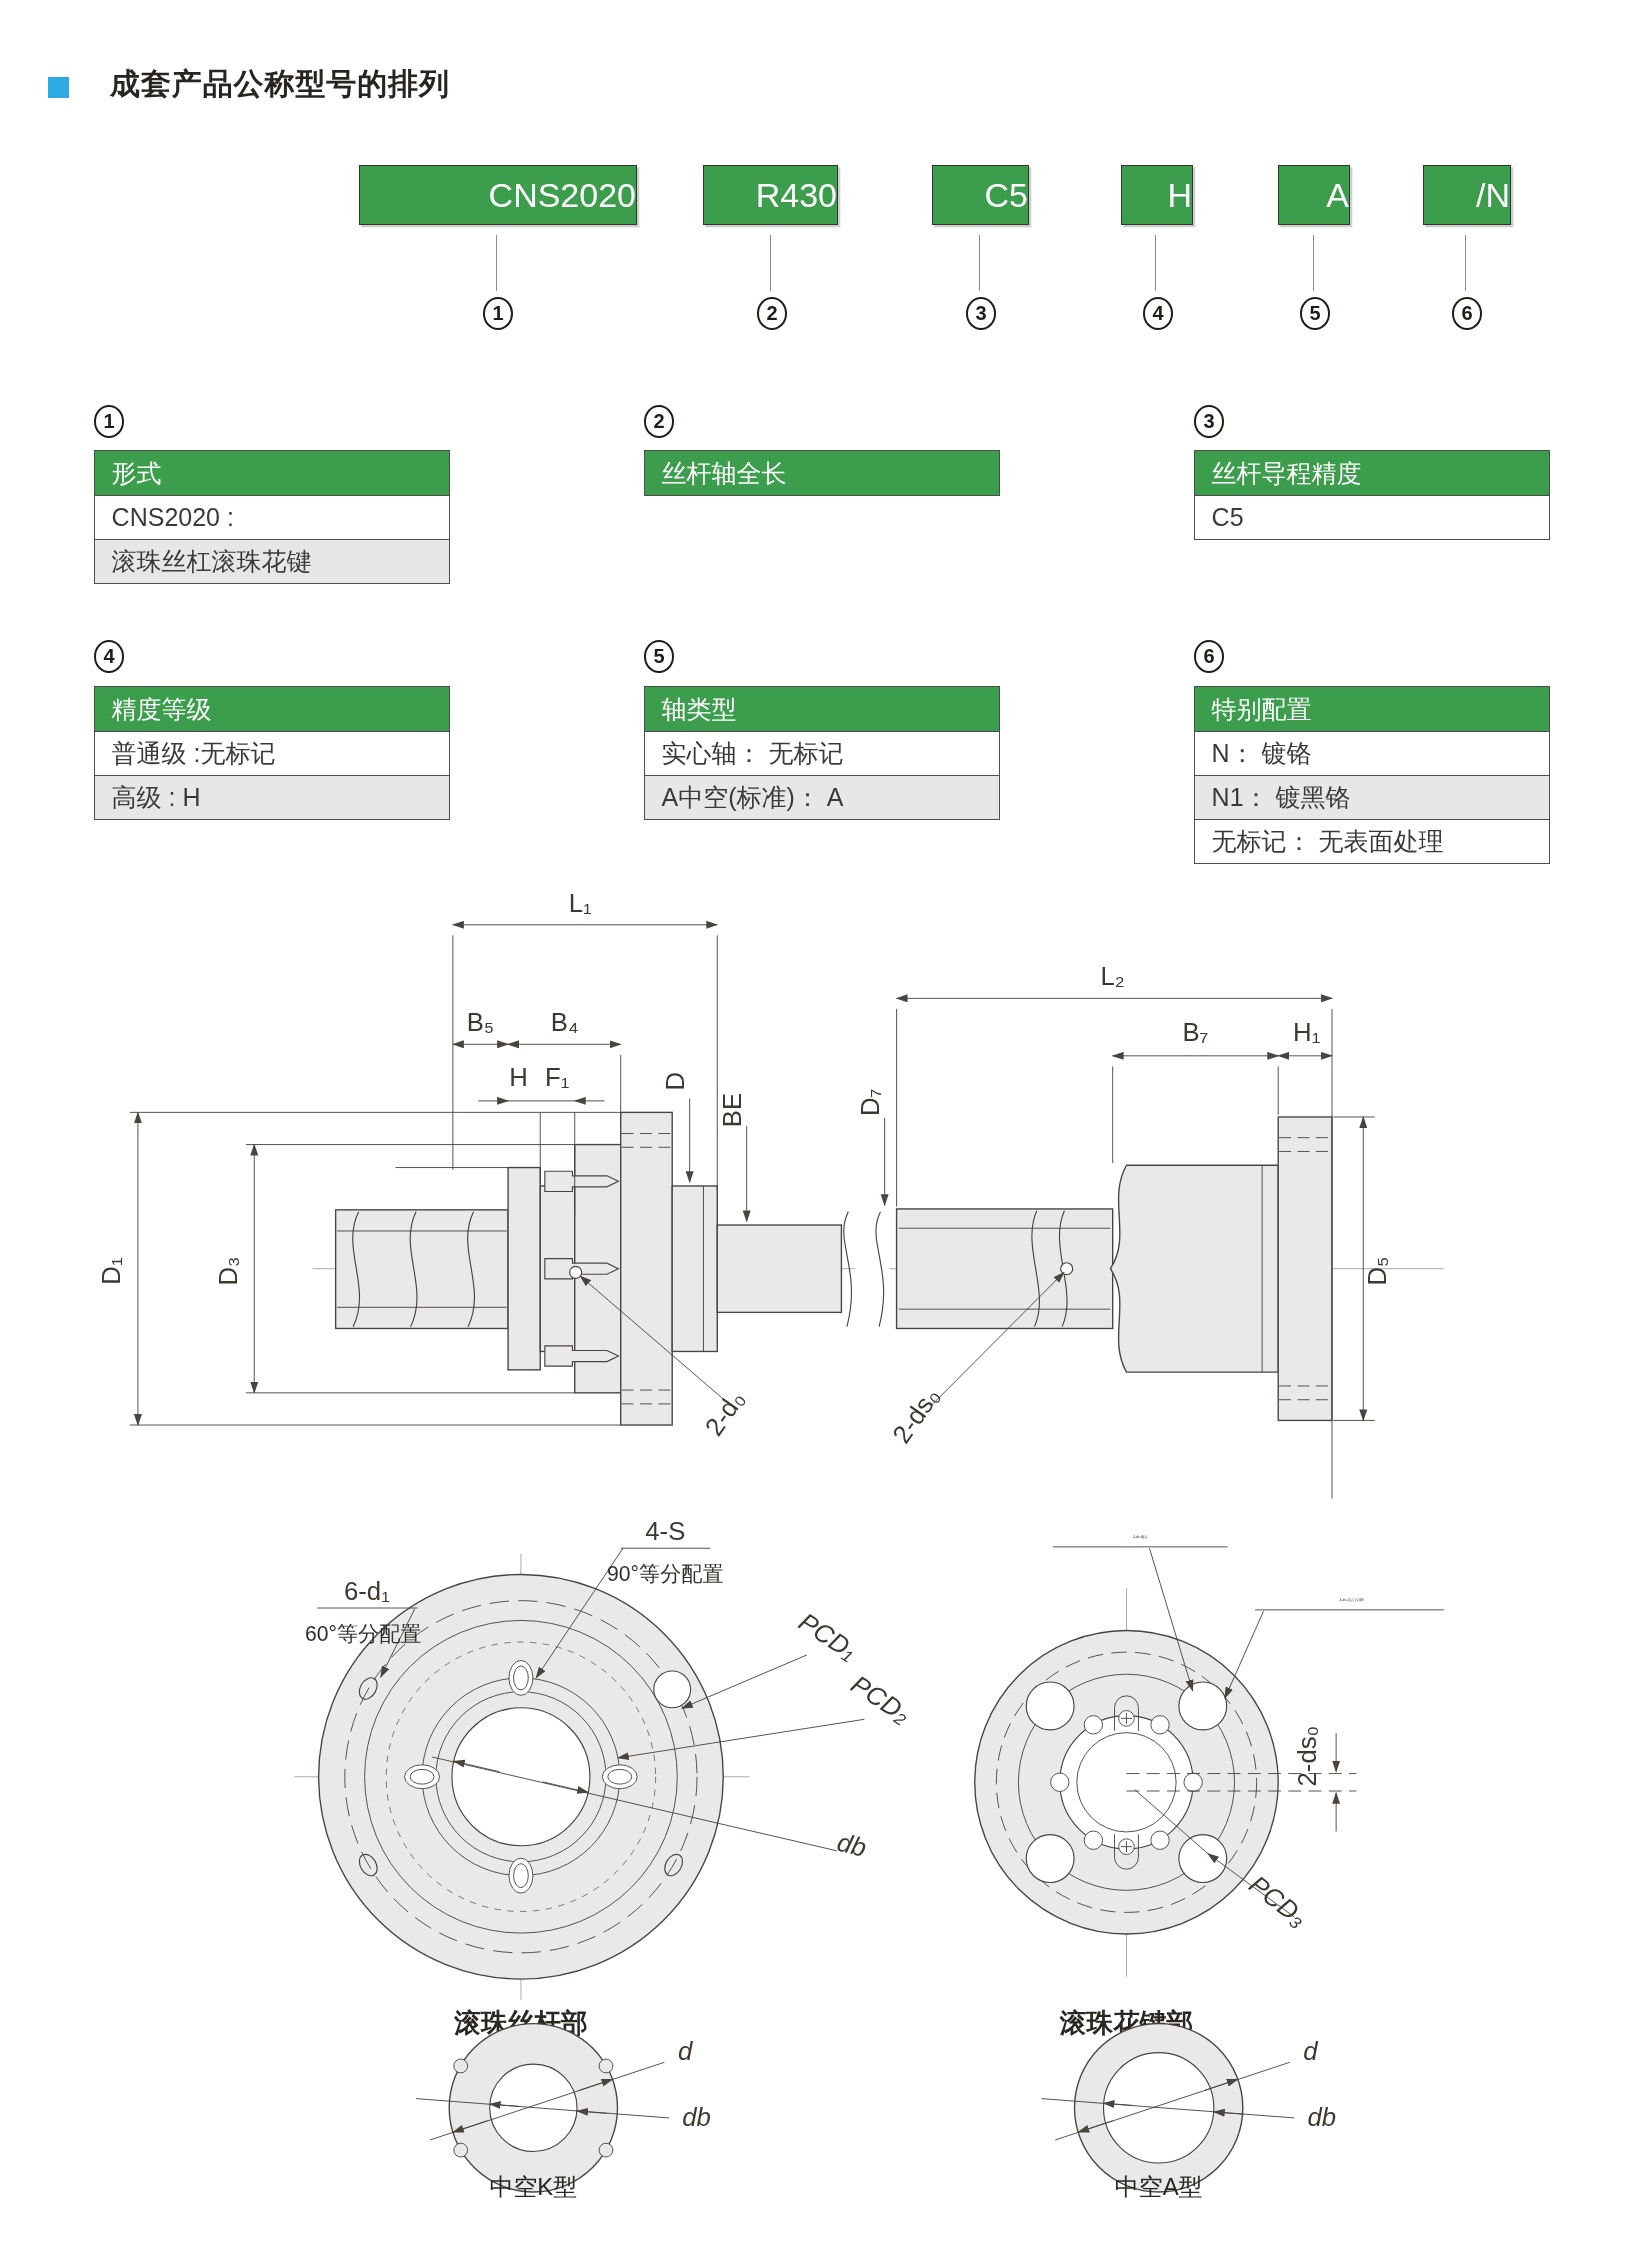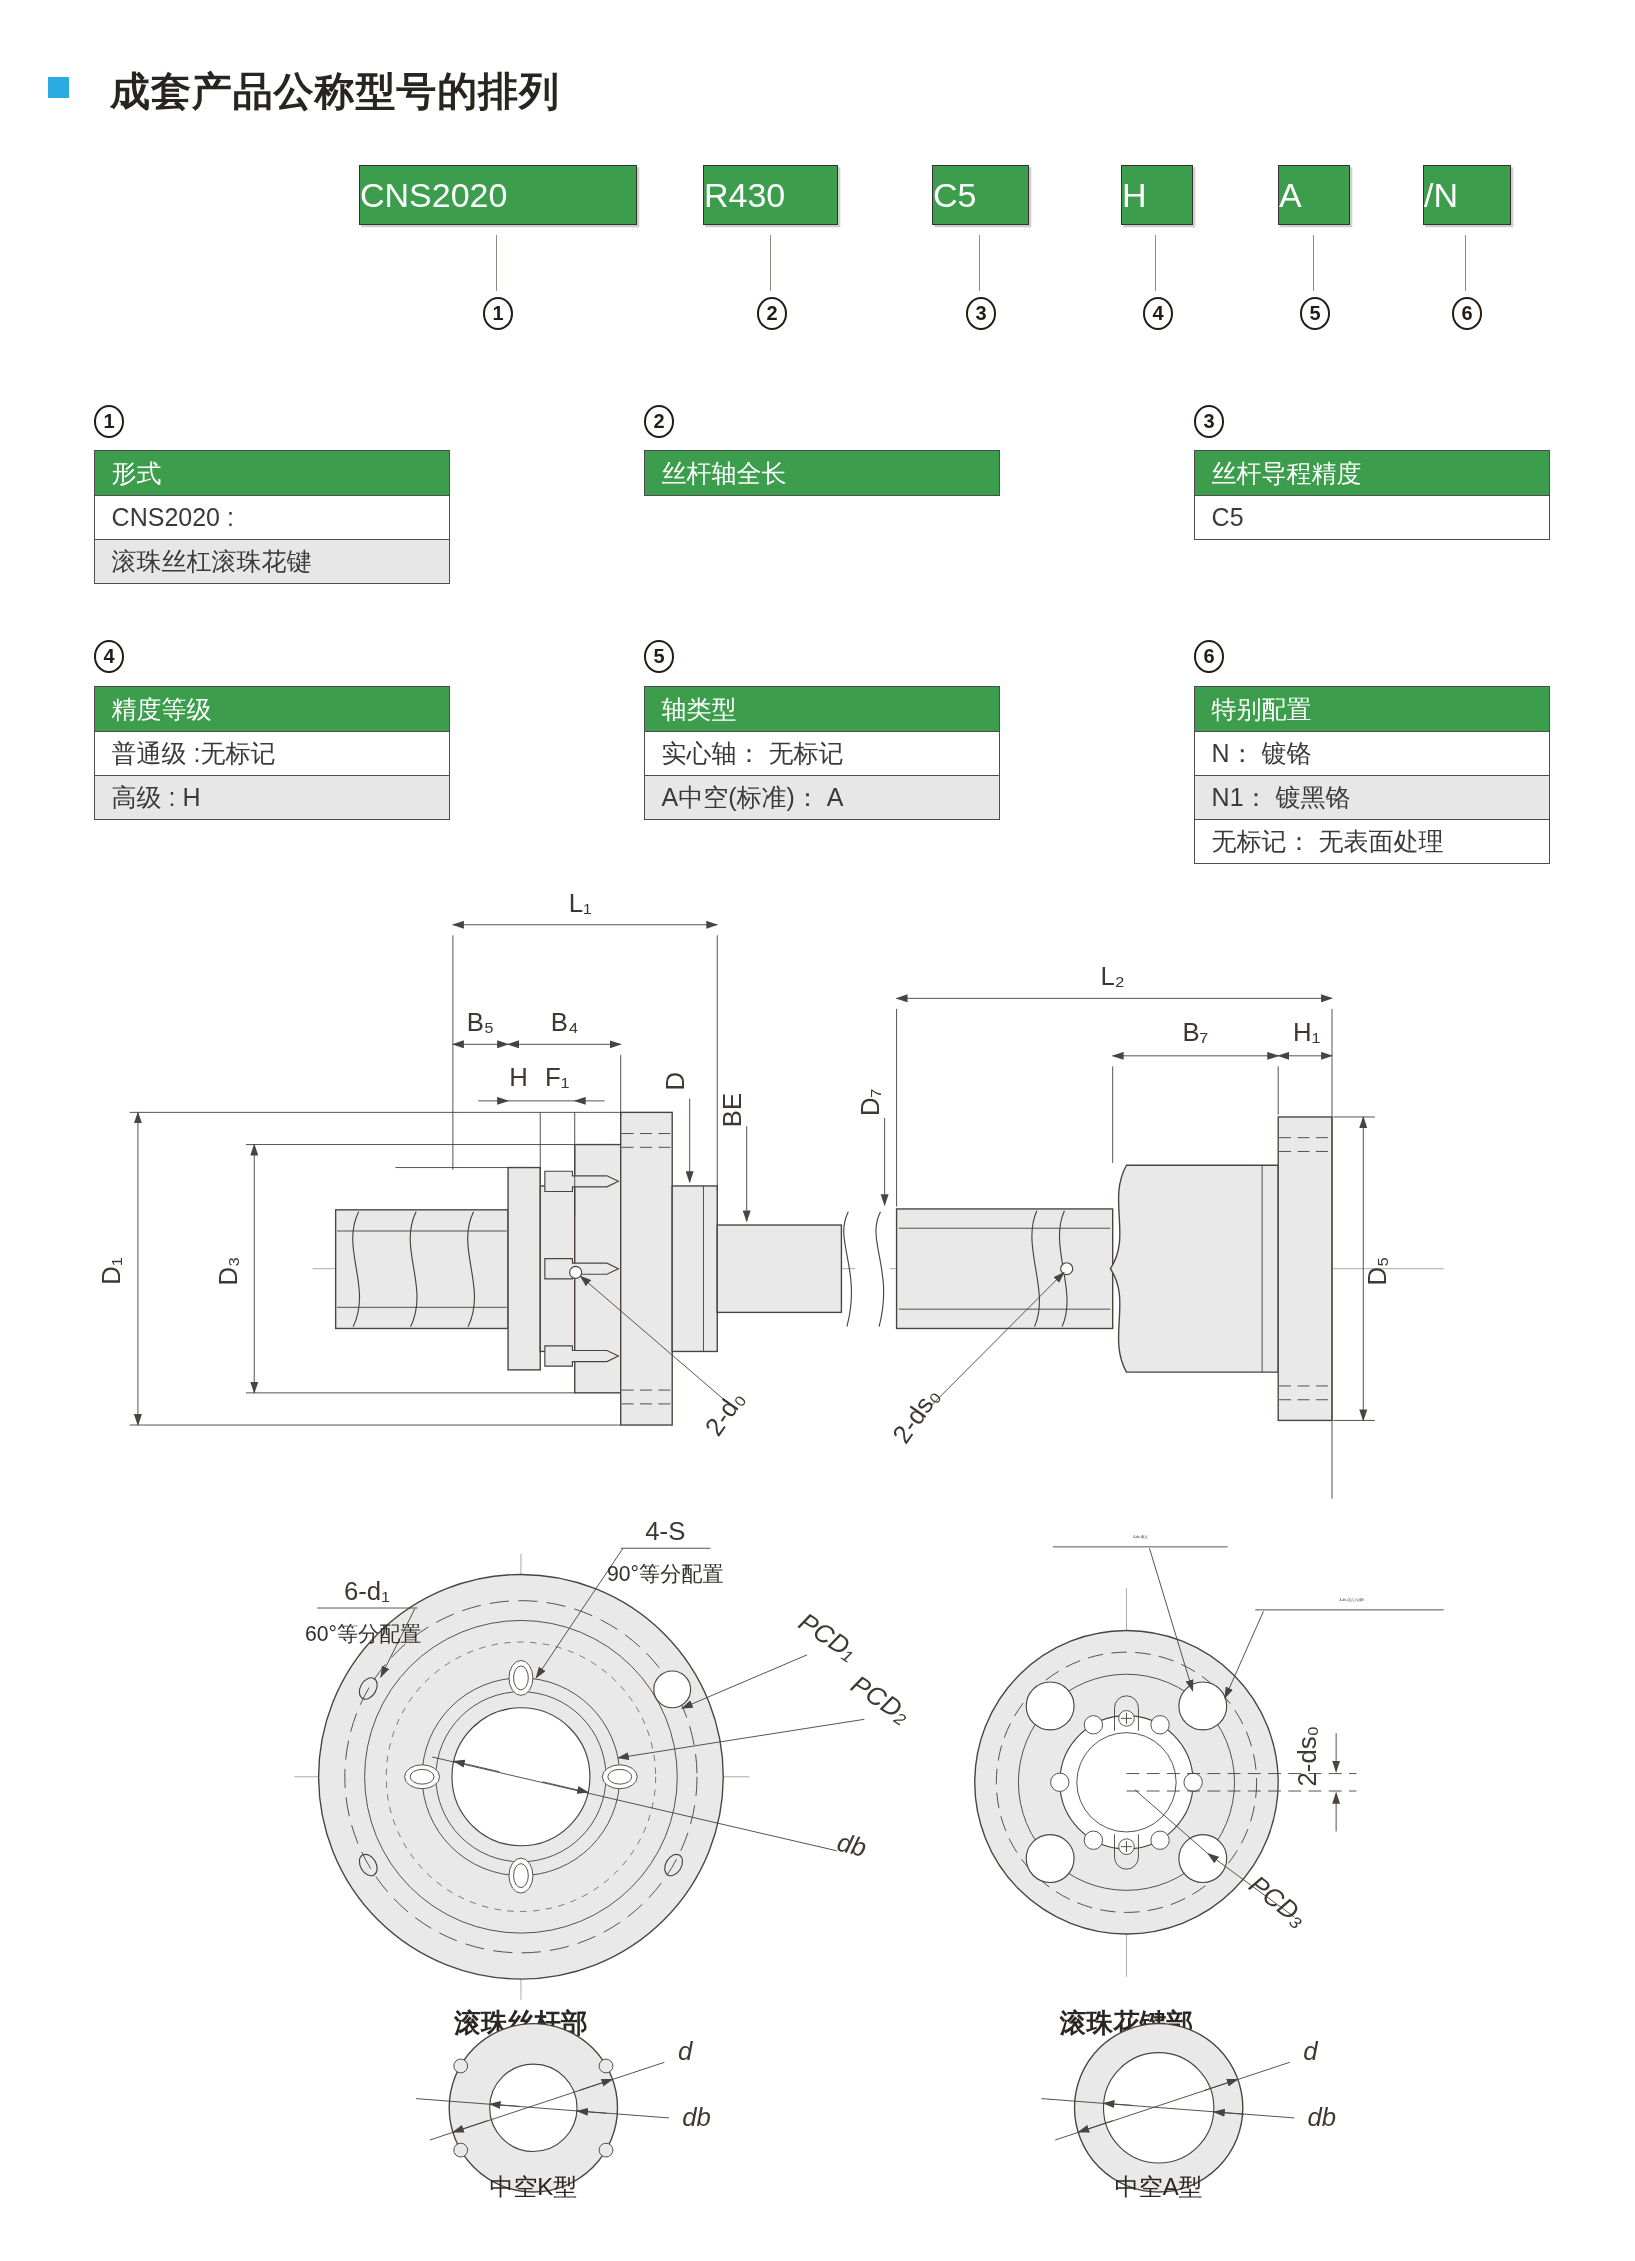--- a/index.html
+++ b/index.html
@@ -2,25 +2,25 @@
 <html style="font-size:7.4px"><head>
 <meta charset="utf-8">
 <style>
   html,body{margin:0;padding:0;background:#ffffff;}
   .page{position:relative;width:1635px;height:2261px;background:#ffffff;overflow:hidden;
         font-family:"Liberation Sans","DejaVu Sans",sans-serif;color:#3b3b3b;}
   .abs{position:absolute;}
 
   
   .title-square{position:absolute;left:48px;top:77px;width:21px;height:21px;background:#2caae2;}
-  .page-title{position:absolute;left:110px;top:64px;font-size:40px;font-weight:bold;color:#282420;letter-spacing:0.9px;}
+  .page-title{position:absolute;left:110px;top:64px;font-size:30px;font-weight:bold;color:#282420;letter-spacing:0.9px;}
 
   
   .code-box{position:absolute;top:165px;height:58px;background:#3c9e4d;border:1.4px solid #35332f;
-            color:#ffffff;font-size:34px;display:flex;align-items:center;justify-content:flex-start;
+            color:#ffffff;font-size:34px;display:flex;align-items:center;justify-content:flex-end;
             box-shadow:2.3px 2.3px 0 rgba(60,60,60,0.25);}
   .conn{position:absolute;top:235px;width:0.9px;height:56px;background:#8f8a84;}
   .circ-num{position:absolute;width:26px;height:28.5px;border:2.3px solid #231c16;border-radius:50%;
             color:#231c16;font-size:20px;font-weight:bold;display:flex;align-items:center;justify-content:center;background:#fff;}
 
   
   .spec-table{position:absolute;width:354px;border:0.9px solid #4d4d4d;background:#3b82f6;}
   .spec-table .hd{height:44px;line-height:44px;background:#3c9e4d;color:#ffffff;font-size:25px;padding-left:16.6px;}
   .spec-table .row{height:43px;line-height:43px;font-size:25px;color:#3a3a3a;padding-left:16.6px;border-top:0.9px solid #4d4d4d;background:#ffffff;}
   .spec-table .row.alt{background:#e7e7e7;}

